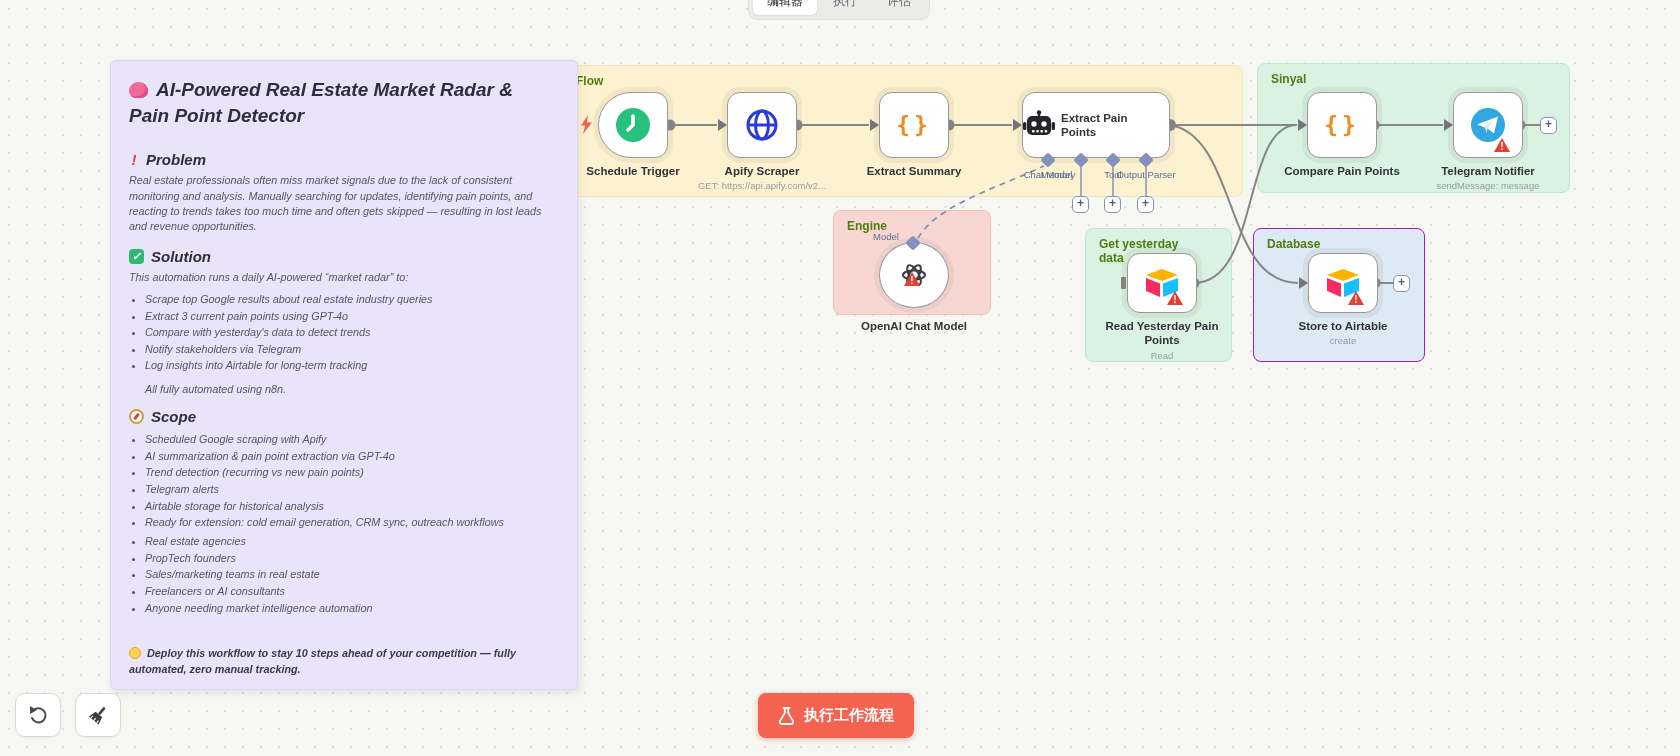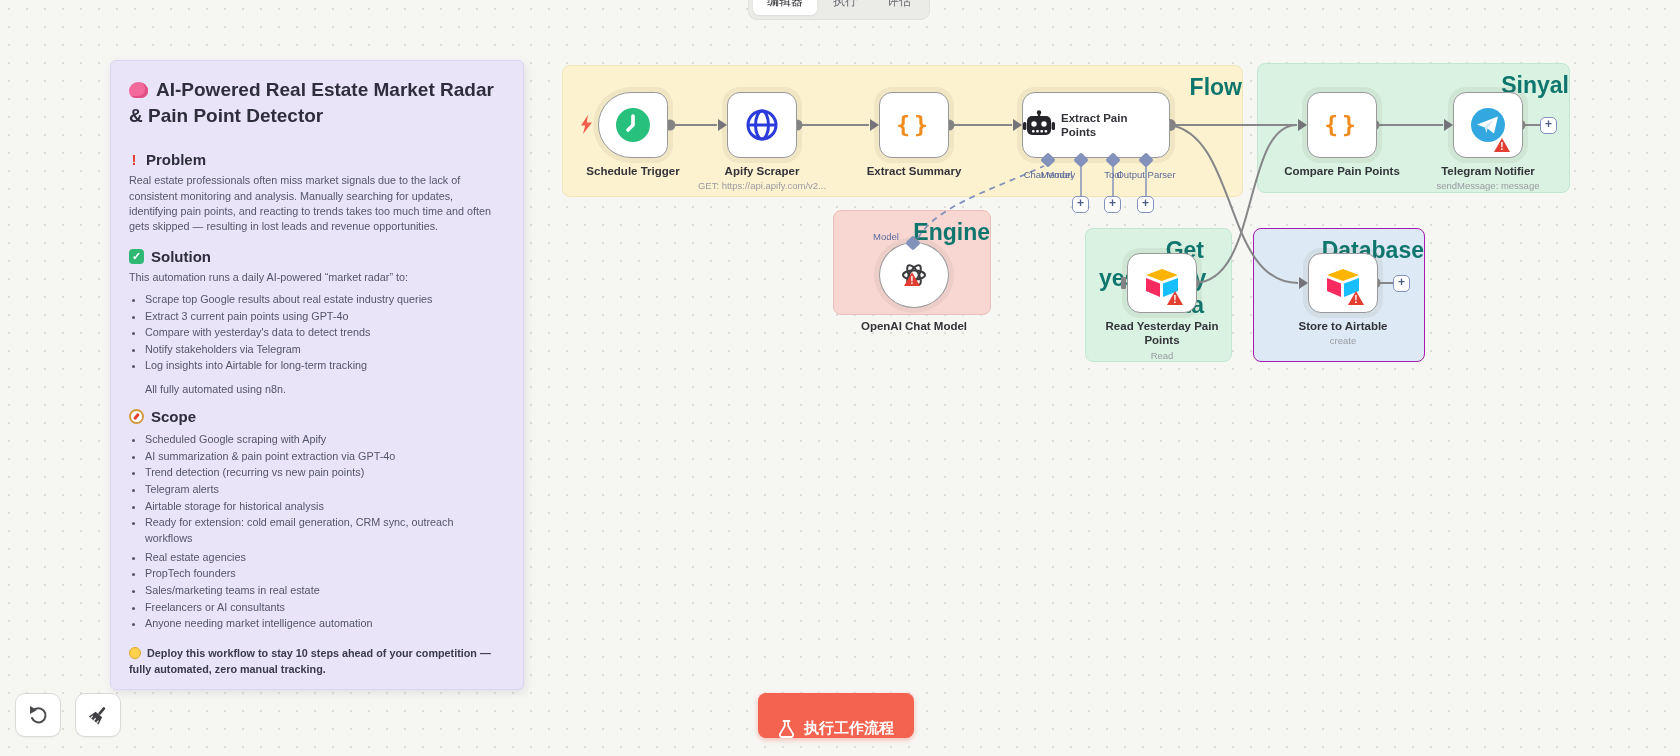--- a/index.html
+++ b/index.html
@@ -12,24 +12,24 @@
     background-size:18px 18px;
   }
 
   
   .tabbar { position:absolute; left:748px; top:-17px; z-index:6; display:flex; gap:2px;
     background:#ebebe8; border:1px solid #e0e0dc; border-radius:9px; padding:4px; }
   .tab { padding:5px 14px; font-size:12px; color:#6e6e76; border-radius:6px; cursor:pointer; white-space:nowrap; }
   .tab.active { background:#ffffff; color:#24242a; box-shadow:0 1px 2px rgba(0,0,0,.08); }
 
   
-  .sticky { position:absolute; left:110px; top:60px; width:414px; height:630px; z-index:3;
+  .sticky { position:absolute; left:110px; top:60px; width:468px; height:630px; z-index:3;
     background:#e9e4f7; border:1px solid #dcd4f0; border-radius:6px;
     box-shadow:2px 3px 8px rgba(80,70,120,.12);
-    padding:16px 20px 12px 18px; display:flex; flex-direction:column; overflow:hidden; }
+    padding:16px 20px 12px 18px; display:flex; flex-direction:column; overflow:hidden;font-style:italic; }
   .sticky h1 { font-size:19px; line-height:1.35; color:#2e2e3c; font-weight:700; margin-bottom:10px; }
   .s-head { display:flex; align-items:center; gap:7px; font-size:15px; font-weight:700; color:#2e2e3c; margin:13px 0 5px 0; }
   .s-body { font-size:10.8px; line-height:1.42; color:#55556a; }
   .s-intro { font-size:10.8px; line-height:1.42; color:#55556a; margin-bottom:5px; }
   .s-list { margin:2px 0 0 16px; }
   .s-list li { font-size:10.8px; line-height:1.45; color:#55556a; margin-bottom:1px; }
   .s-outro { font-size:10.8px; color:#55556a; margin:8px 0 0 16px; }
   .s-footer { margin-top:auto; font-size:10.8px; font-weight:700; color:#3a3a4c; line-height:1.5; }
 
   
@@ -45,21 +45,21 @@
   .ppl-ic { width:20px; height:14px; position:relative; }
   .ppl-ic:before { content:""; position:absolute; top:0; left:2px; width:7px; height:7px;
     border-radius:50%; background:#34343f; box-shadow:8px 0 0 #34343f; }
   .ppl-ic:after { content:""; position:absolute; top:7px; left:0; width:11px; height:6px;
     border-radius:5px 5px 2px 2px; background:#34343f; box-shadow:8px 0 0 #34343f; }
   .bulb-ic { width:12px; height:12px; border-radius:50%; background:#ffd24d; border:1px solid #e0a92c;
     display:inline-block; vertical-align:-2px; margin-right:6px; }
 
   
   .group { position:absolute; z-index:1; border-radius:8px; }
-  .group-label { font-size:23px; font-weight:700; color:#0f766e; padding:8px 0 0 13px; line-height:1.2;text-align:right; }
+  .group-label { font-size:12px; font-weight:700; color:#4d7c0f; padding:8px 0 0 13px; line-height:1.2; }
   .g-flow      { left:562px; top:65px;  width:681px; height:132px; background:#fdf2cf; border:1px solid #f3e5ba; }
   .g-engine    { left:833px; top:210px; width:158px; height:105px; background:#f8d7d3; border:1px solid #eec0ba; }
   .g-yesterday { left:1085px; top:228px; width:147px; height:134px; background:#d9f2e2; border:1px solid #c2e7d1; }
   .g-database  { left:1253px; top:228px; width:172px; height:134px; background:#dde9f4; border:1px solid #a21caf; }
   .g-sinyal    { left:1257px; top:63px;  width:313px; height:130px; background:#d9f2e2; border:1px solid #c2e7d1; }
 
   
   svg.wires { position:absolute; left:0; top:0; z-index:2; pointer-events:none; }
 
   
@@ -85,21 +85,21 @@
 
   
   .bolt { position:absolute; left:579px; top:115px; z-index:3; }
 
   
   .sq-btn { position:absolute; z-index:6; width:46px; height:44px; background:#fff; border:1px solid #dadad6;
     border-radius:10px; display:flex; align-items:center; justify-content:center; cursor:pointer;
     box-shadow:0 1px 2px rgba(0,0,0,.05); }
   .exec-btn { position:absolute; left:758px; top:693px; z-index:6; height:45px; padding:0 20px;
     background:#f4634f; border:none; border-radius:8px; color:#fff; font-size:15px; font-weight:700;
-    display:flex; align-items:flex-end; gap:9px; cursor:pointer; font-family:"Liberation Sans",sans-serif;
+    display:flex; align-items:center; gap:9px; cursor:pointer; font-family:"Liberation Sans",sans-serif;
     box-shadow:0 2px 5px rgba(244,99,79,.4); }
 </style>
 </head>
 <body>
 
 <div class="tabbar">
   <div class="tab active">编辑器</div>
   <div class="tab">执行</div>
   <div class="tab">评估</div>
 </div>

